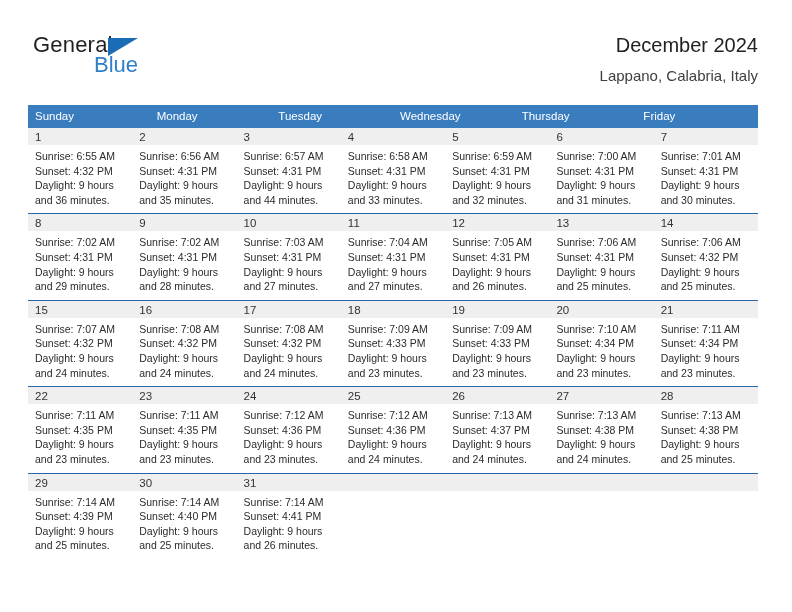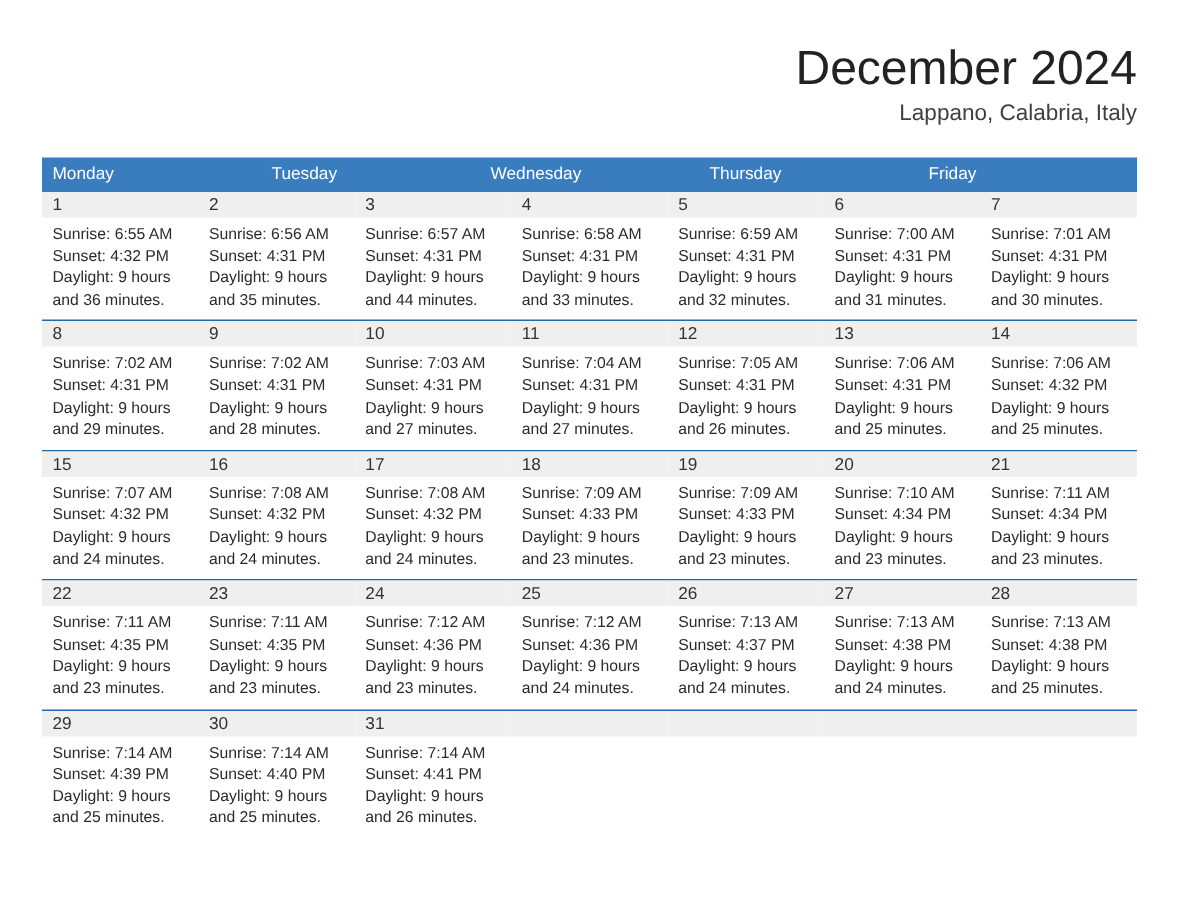--- a/index.html
+++ b/index.html
@@ -62,21 +62,21 @@
     color: #2f80c8;
     font-family: "Liberation Sans", sans-serif;
   }
   .title-block {
     position: absolute;
     right: 0;
     top: 0;
     text-align: right;
   }
   .cal-title {
-    font-size: 32px;
+    font-size: 20px;
     color: #222222;
     line-height: 34px;
     white-space: nowrap;
   }
   .cal-subtitle {
     font-size: 15px;
     color: #404040;
     line-height: 20px;
     margin-top: 4px;
     white-space: nowrap;
@@ -134,30 +134,36 @@
     white-space: nowrap;
   }
 </style>
 </head>
 <body>
 
 <div class="page">
 
   <div class="topbar">
 
+    <div class="logo">
+      <span class="logo-general">General</span>
+      <span class="logo-tri"></span>
+      <span class="logo-blue">Blue</span>
+    </div>
 
     <div class="title-block">
       <div class="cal-title">December 2024</div>
       <div class="cal-subtitle">Lappano, Calabria, Italy</div>
     </div>
 
   </div>
 
   <div class="calendar">
     <div class="dow-row" id="dow-row">
+        <div class="dow">Sunday</div>
         <div class="dow">Monday</div>
         <div class="dow">Tuesday</div>
         <div class="dow">Wednesday</div>
         <div class="dow">Thursday</div>
         <div class="dow">Friday</div>
       </div>
     <div id="weeks-container">
         <div class="week first">
           <div class="day">
             <div class="daynum-band">1</div>

